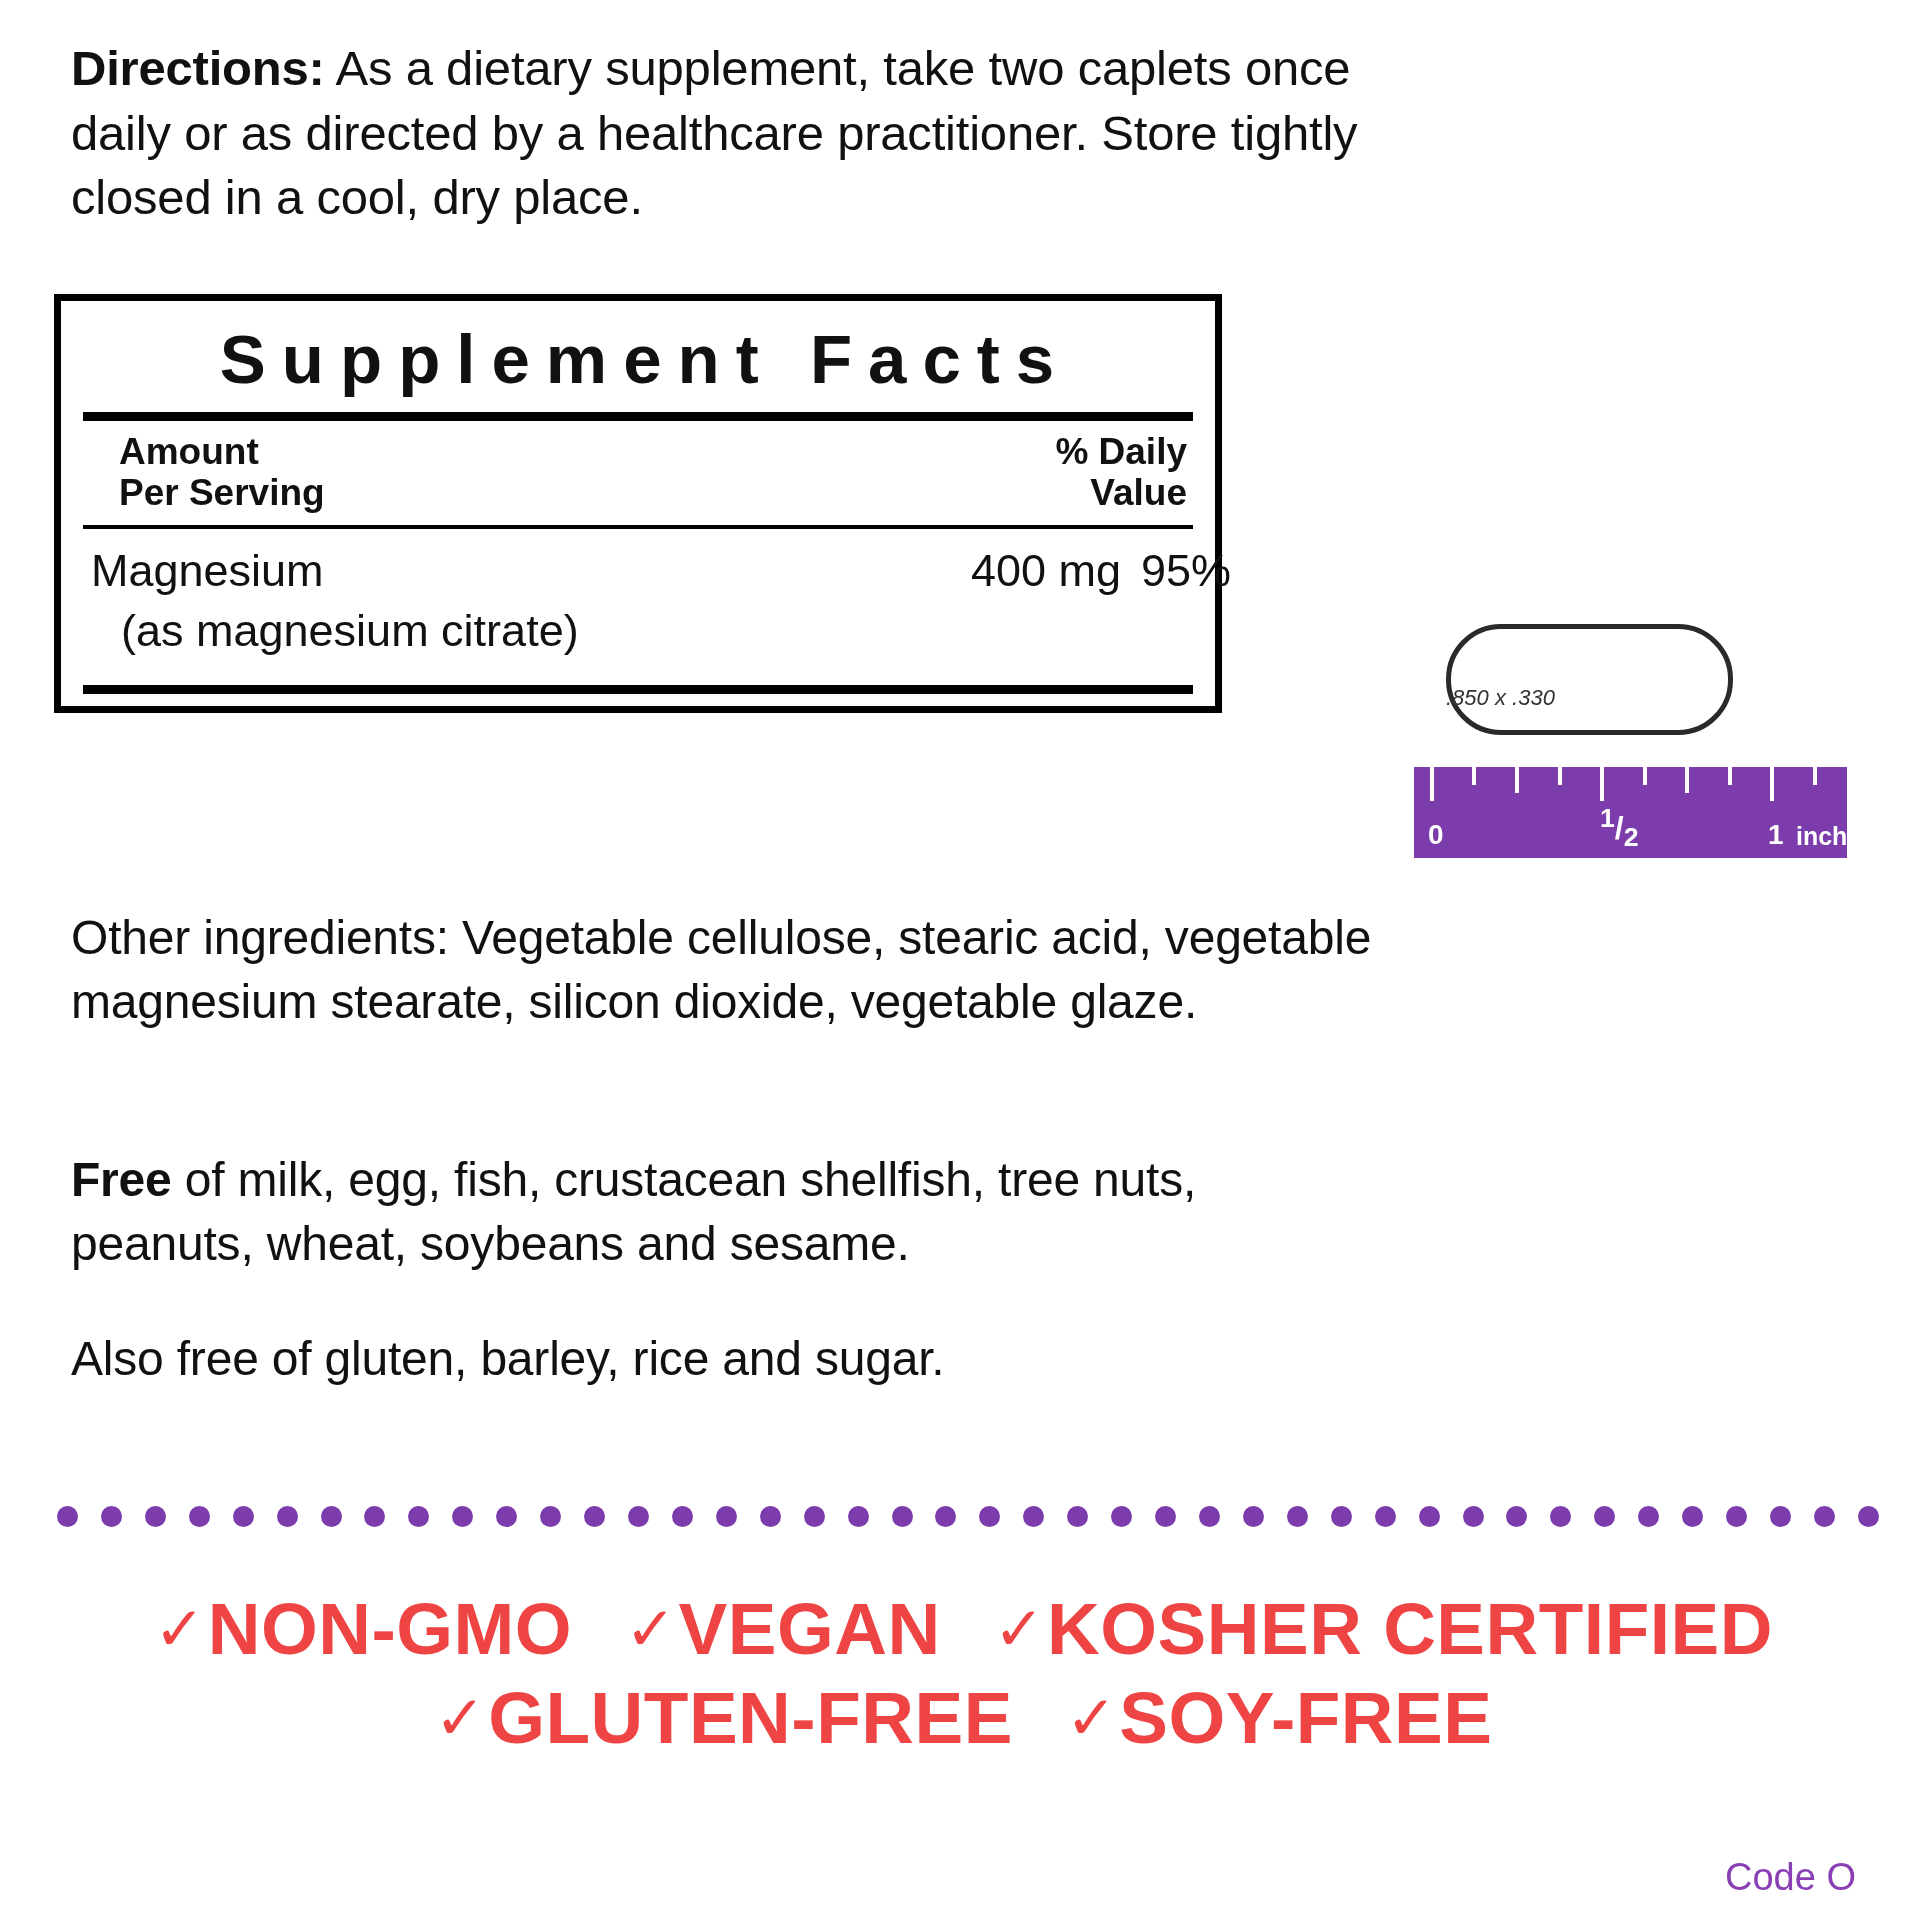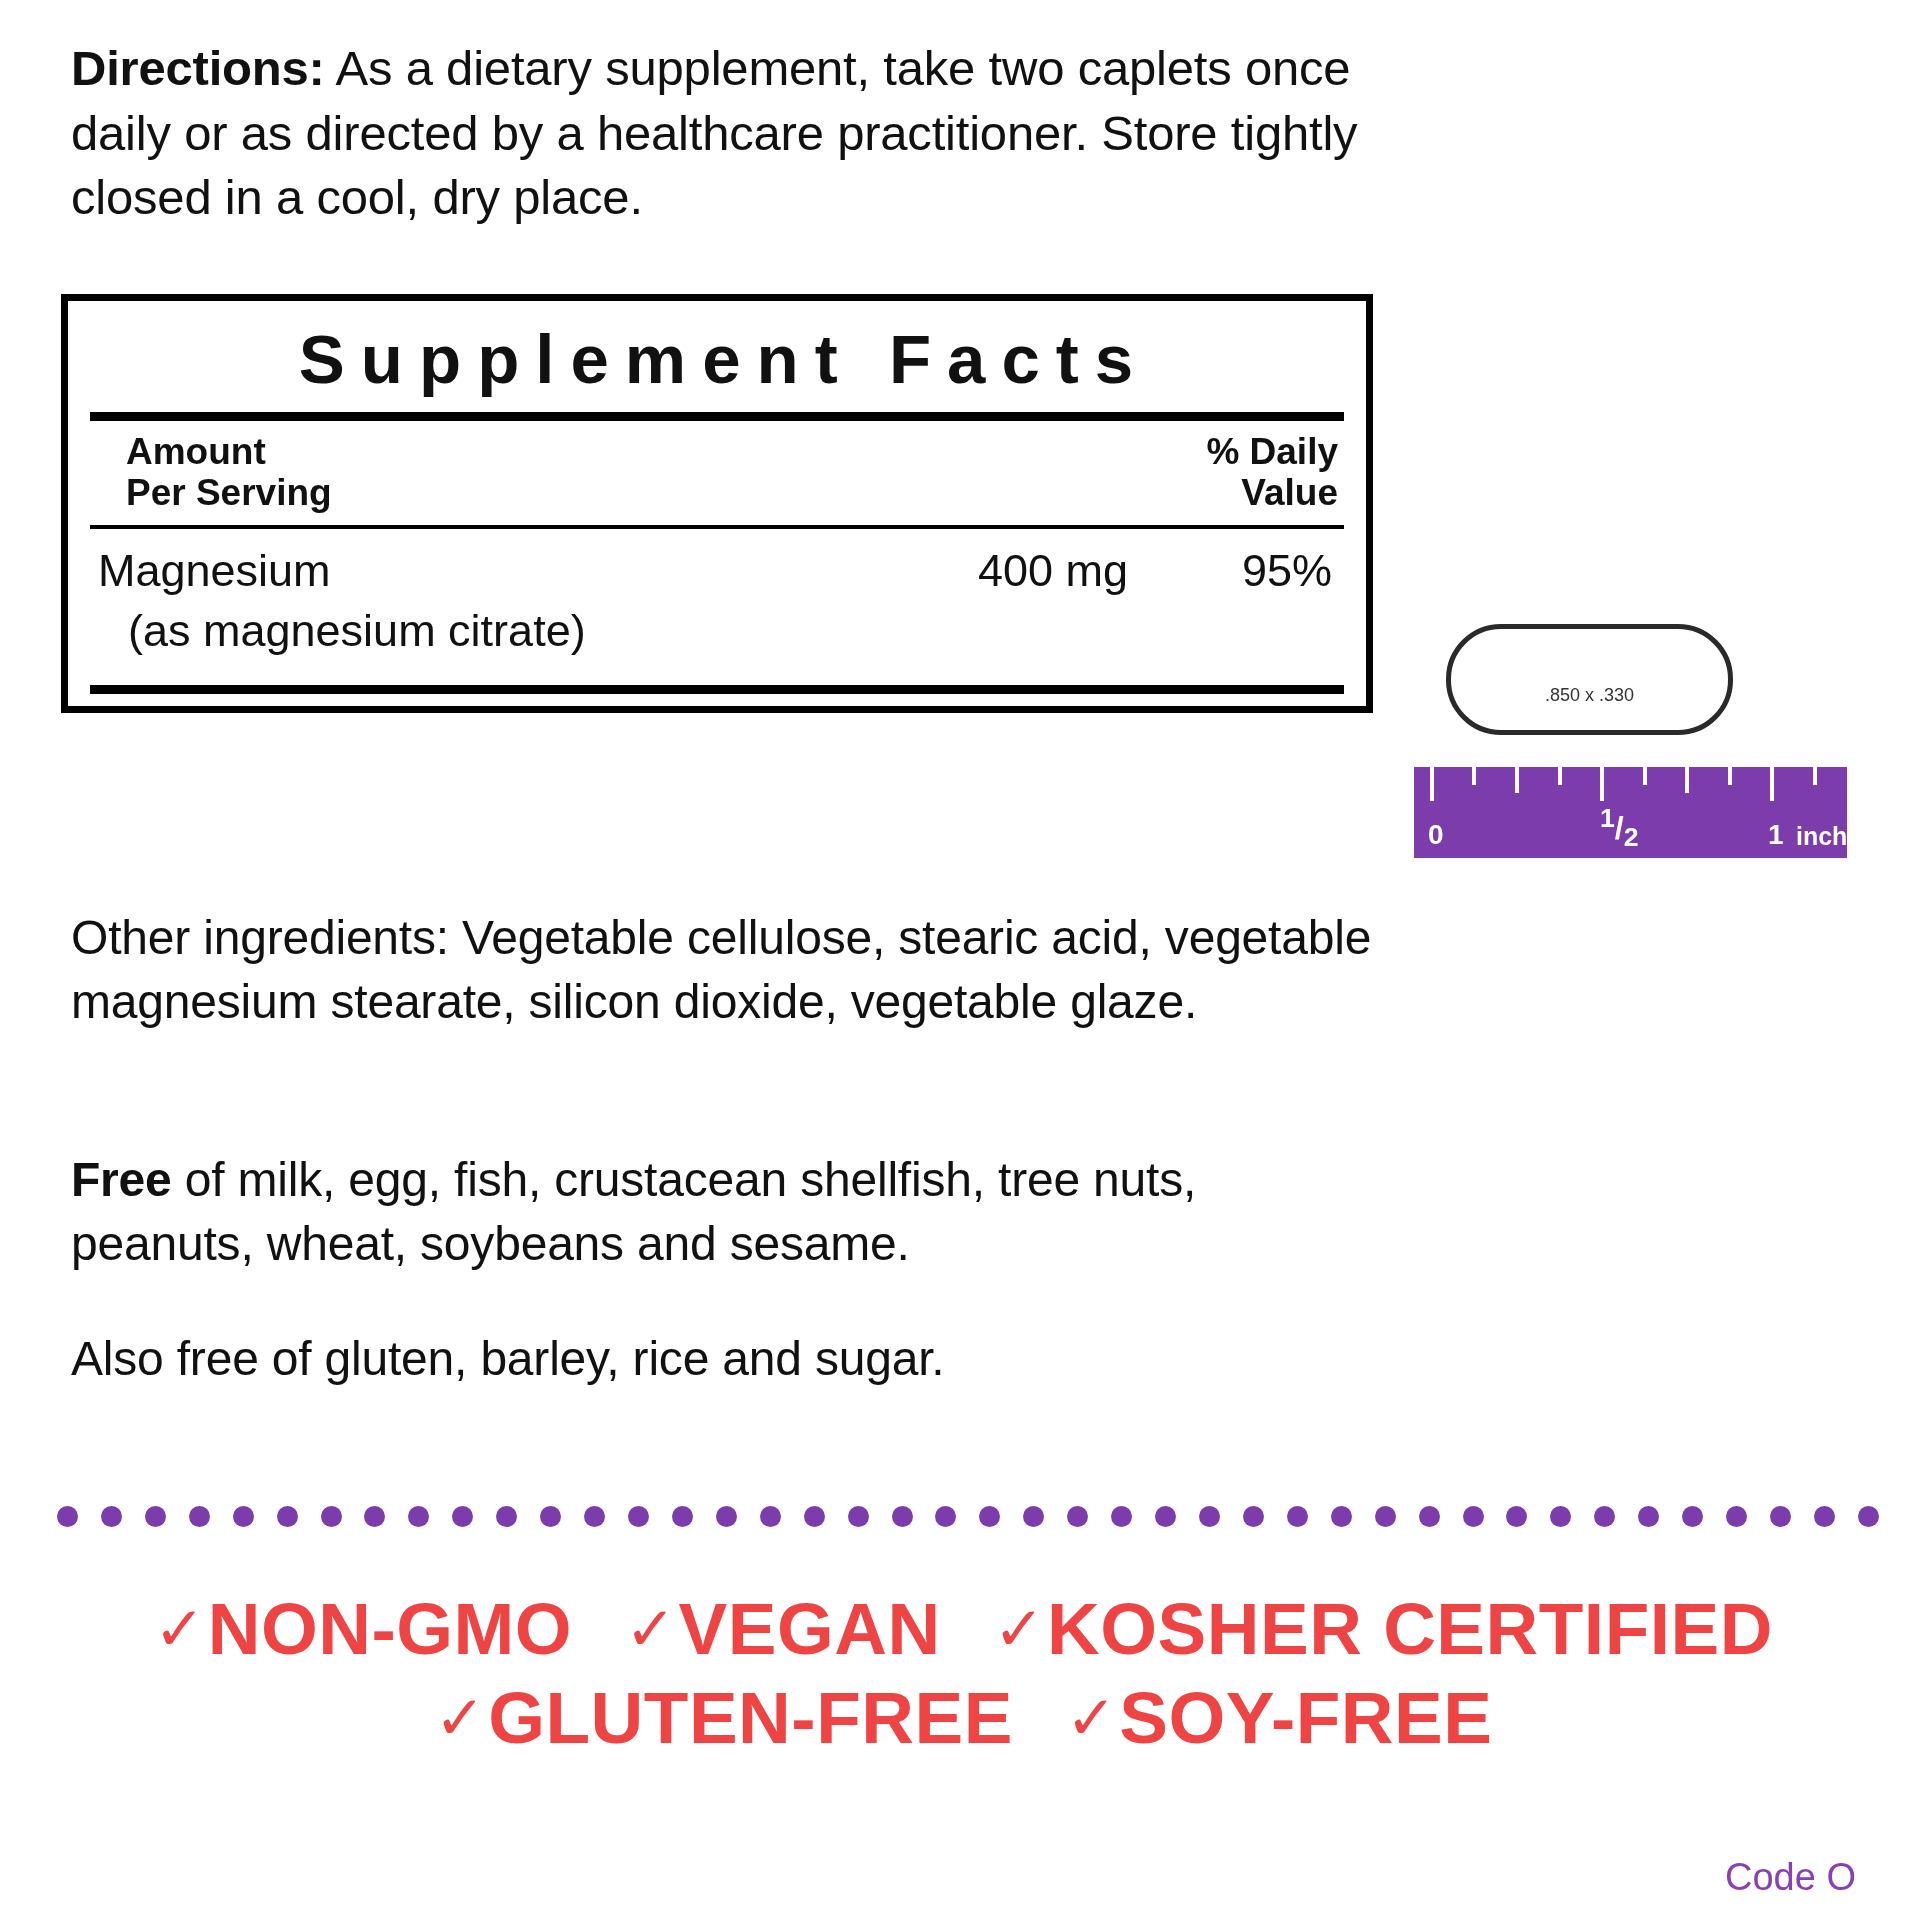--- a/index.html
+++ b/index.html
@@ -35,23 +35,23 @@
     letter-spacing: -0.2px;
   }
   .directions .lead {
     font-weight: bold;
     margin-top: 19px;
   }
 
   
   .sf-panel {
     position: absolute;
-    left: 61px;
+    left: 54px;
     top: 294px;
-    width: 1312px;
+    width: 1168px;
     border: 7px solid #000;
     box-sizing: border-box;
     background: #fff;
     padding: 14px 22px 12px 22px;
   }
   .sf-title {
     font-size: 69px;
     font-weight: bold;
     letter-spacing: 16px;
     text-align: center;
@@ -206,23 +206,23 @@
     border: 5px solid #2a2a2a;
     border-radius: 55px;
     background: #fff;
     box-sizing: border-box;
   }
   .caplet-label {
     position: absolute;
     left: 12px;
     top: 61px;
     width: 287px;
-    text-align: center;
-    font-size: 18px;
+    font-size: 22px;
     color: #333;
+    font-style: italic;
   }
   .ruler {
     position: absolute;
     left: 1414px;
     top: 767px;
     width: 433px;
     height: 91px;
     background: #7d3cab;
   }
   .ruler .tick {

